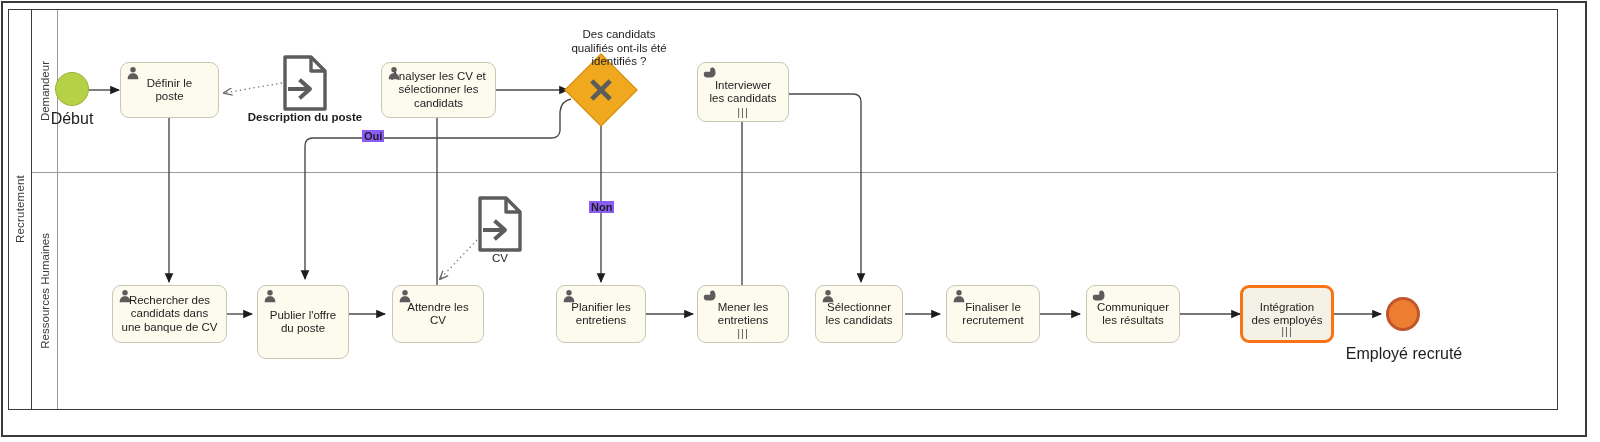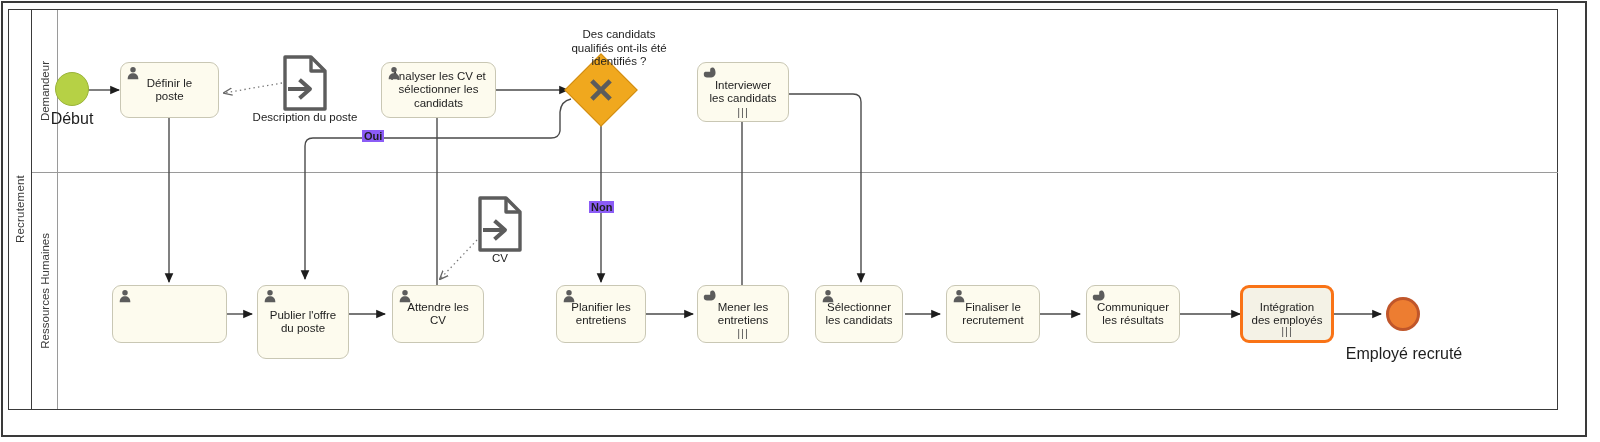--- a/index.html
+++ b/index.html
@@ -131,21 +131,21 @@
   <div class="flowlbl" style="left:362px;top:130px;">Oui</div>
   <div class="flowlbl" style="left:589px;top:201px;">Non</div>
 
   <div class="dobj" style="left:281px;top:53px;">
     <svg width="48" height="60" viewBox="0 0 48 60" aria-hidden="true">
       <path d="M4,4 L30,4 L44,18 L44,56 L4,56 Z" fill="#ffffff" stroke="#5c5c5c" stroke-width="3.4" stroke-linejoin="round"></path>
       <path d="M30,4 L30,18 L44,18" fill="none" stroke="#5c5c5c" stroke-width="3.4" stroke-linejoin="round"></path>
       <path d="M9,36 L27,36 M20,28 L29,36 L20,44" fill="none" stroke="#5c5c5c" stroke-width="4" stroke-linejoin="round" stroke-linecap="square"></path>
     </svg>
   </div>
-  <div class="dobj-label" style="left:240px;top:111px;width:130px;">Description du poste</div>
+  <div class="dobj-label" style="left:240px;top:111px;width:130px;font-weight:bold;">Description du poste</div>
 
   <div class="dobj" style="left:476px;top:194px;">
     <svg width="48" height="60" viewBox="0 0 48 60" aria-hidden="true">
       <path d="M4,4 L30,4 L44,18 L44,56 L4,56 Z" fill="#ffffff" stroke="#5c5c5c" stroke-width="3.4" stroke-linejoin="round"></path>
       <path d="M30,4 L30,18 L44,18" fill="none" stroke="#5c5c5c" stroke-width="3.4" stroke-linejoin="round"></path>
       <path d="M9,36 L27,36 M20,28 L29,36 L20,44" fill="none" stroke="#5c5c5c" stroke-width="4" stroke-linejoin="round" stroke-linecap="square"></path>
     </svg>
   </div>
   <div class="dobj-label" style="left:470px;top:252px;width:60px;">CV</div>
 
@@ -189,20 +189,25 @@
     <span class="mi">|||</span>
   </div>
 
   <div class="task" style="left:112px;top:285px;width:115px;height:58px;">
     <span class="ticon">
       <svg width="14" height="14" viewBox="0 0 16 16">
           <circle cx="8" cy="4.3" r="3.1" fill="#5c5c5c"></circle>
           <path d="M1.9,15 C1.9,10.6 4.6,8.4 8,8.4 C11.4,8.4 14.1,10.6 14.1,15 Z" fill="#5c5c5c"></path>
         </svg>
     </span>
+    <div class="tlabel">
+      <div>Rechercher des</div>
+      <div>candidats dans</div>
+      <div>une banque de CV</div>
+    </div>
   </div>
 
   <div class="task" style="left:257px;top:285px;width:92px;height:74px;">
     <span class="ticon">
       <svg width="14" height="14" viewBox="0 0 16 16">
           <circle cx="8" cy="4.3" r="3.1" fill="#5c5c5c"></circle>
           <path d="M1.9,15 C1.9,10.6 4.6,8.4 8,8.4 C11.4,8.4 14.1,10.6 14.1,15 Z" fill="#5c5c5c"></path>
         </svg>
     </span>
     <div class="tlabel">

